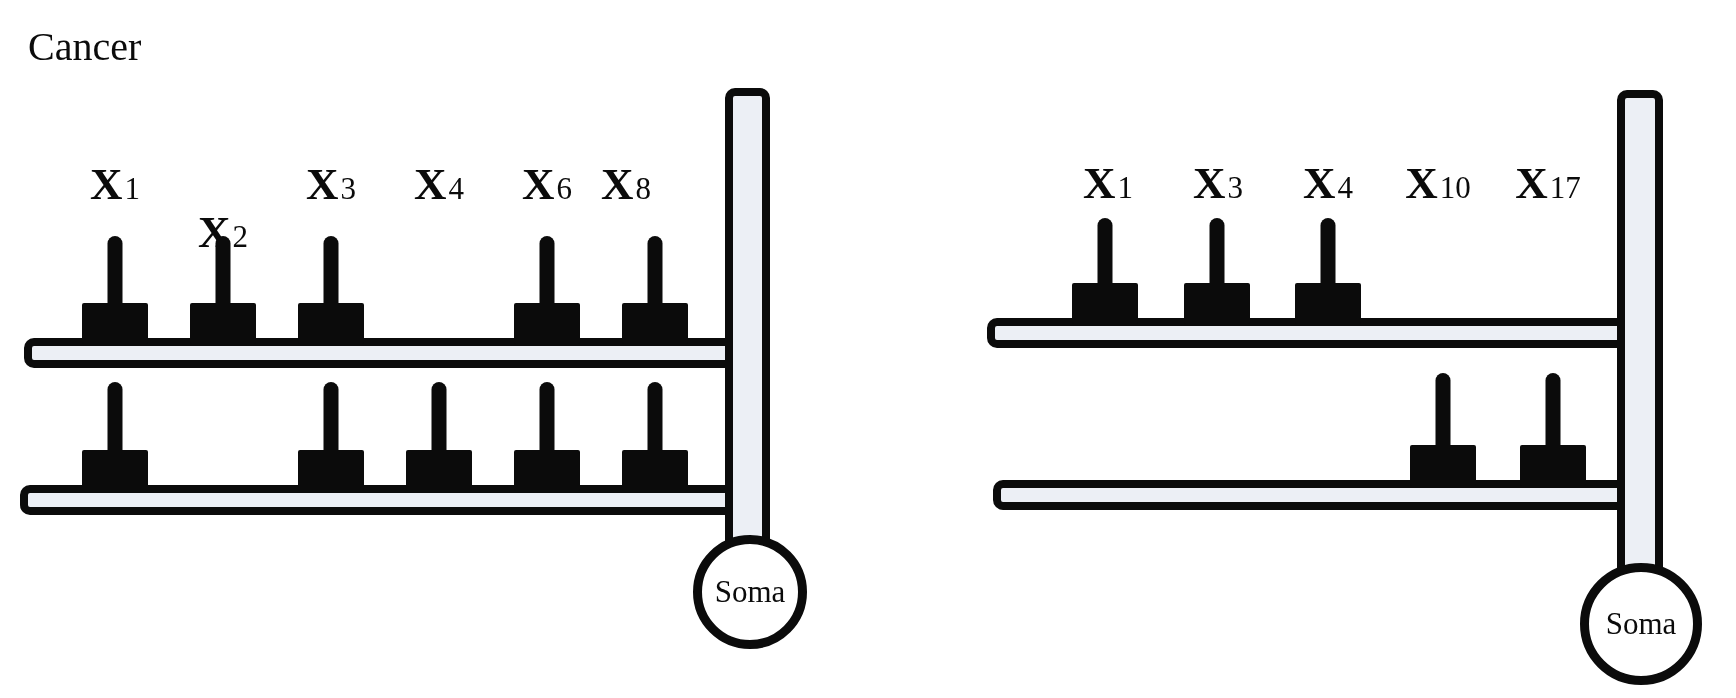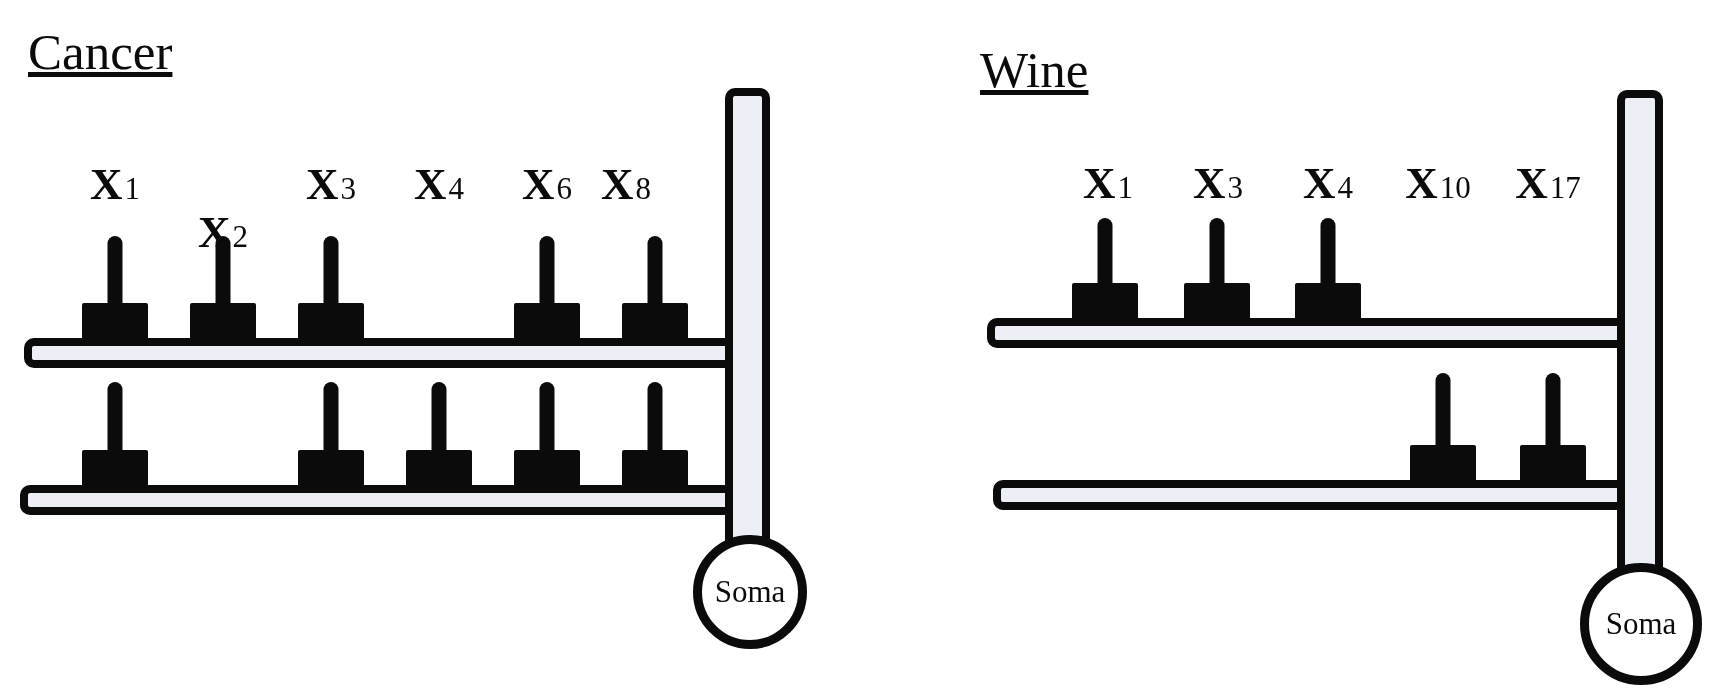--- a/index.html
+++ b/index.html
@@ -13,25 +13,24 @@
     position: relative;
     width: 1736px;
     height: 698px;
     background: var(--bg);
     overflow: hidden;
     font-family: "Liberation Serif", "DejaVu Serif", serif;
   }
   .diagram { position: absolute; inset: 0; }
   .dg-title {
     position: absolute;
-    font-size: 51px;
+    font-size: 40px;
     line-height: 1.05;
     color: var(--ink);
     white-space: nowrap;
-    text-decoration: underline;
   }
   .xlabel {
     position: absolute;
     transform: translateX(-50%);
     font-size: 45px;
     line-height: 1;
     font-weight: bold;
     color: var(--ink);
     white-space: nowrap;
   }
@@ -114,21 +113,20 @@
       <div class="stem" style="left: 547px; top: 382px; height: 84px;"></div>
       <div class="pedestal" style="left: 547px; top: 450px; height: 41px;"></div>
       <div class="stem" style="left: 655px; top: 382px; height: 84px;"></div>
       <div class="pedestal" style="left: 655px; top: 450px; height: 41px;"></div>
       <div class="trunk" style="left: 725px; top: 88px; width: 45px; height: 504px;"></div>
       <div class="soma" style="left: 693px; top: 535px; width: 114px; height: 114px;">
         <span class="soma-text">Soma</span>
       </div>
     </div>
     <div class="diagram">
-      <div class="dg-title" style="left: 980px; top: 44px;">Wine</div>
       <div class="xlabel" style="left: 1108px; top: 161px;"><span class="xbase">X</span><span class="xsub">1</span></div>
       <div class="xlabel" style="left: 1218px; top: 161px;"><span class="xbase">X</span><span class="xsub">3</span></div>
       <div class="xlabel" style="left: 1328px; top: 161px;"><span class="xbase">X</span><span class="xsub">4</span></div>
       <div class="xlabel" style="left: 1438px; top: 161px;"><span class="xbase">X</span><span class="xsub">10</span></div>
       <div class="xlabel" style="left: 1548px; top: 161px;"><span class="xbase">X</span><span class="xsub">17</span></div>
       <div class="bar" style="left: 987px; top: 318px; width: 653px; height: 30px;"></div>
       <div class="stem" style="left: 1105px; top: 218px; height: 81px;"></div>
       <div class="pedestal" style="left: 1105px; top: 283px; height: 41px;"></div>
       <div class="stem" style="left: 1217px; top: 218px; height: 81px;"></div>
       <div class="pedestal" style="left: 1217px; top: 283px; height: 41px;"></div>

